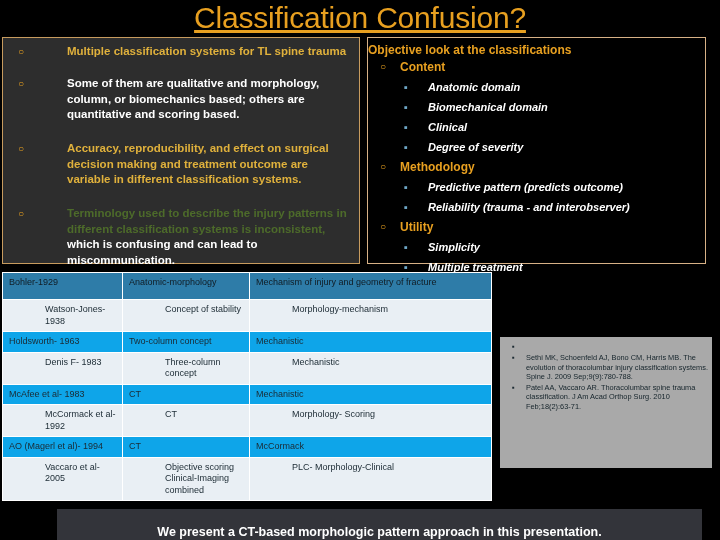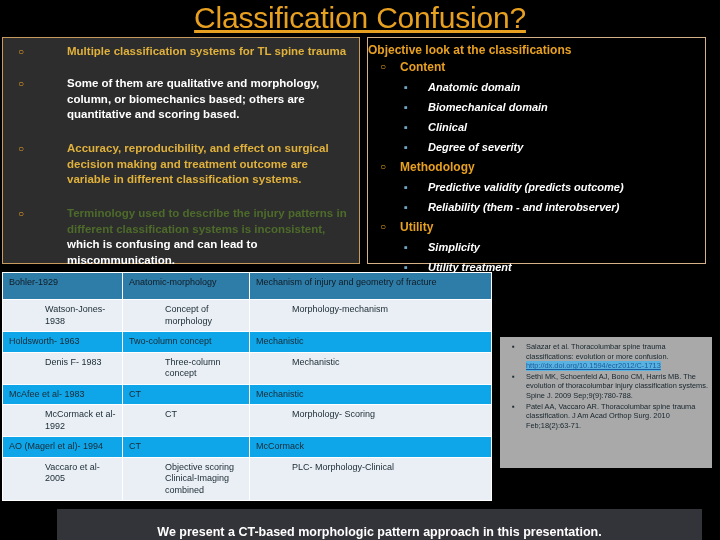--- a/index.html
+++ b/index.html
@@ -270,55 +270,55 @@
     <div class="rp-l2" style="top: 101px;">
       <span class="m">▪</span>
       <span class="t">Degree of severity</span>
     </div>
     <div class="rp-l1" style="top: 121px;">
       <span class="m">○</span>
       <span class="t">Methodology</span>
     </div>
     <div class="rp-l2" style="top: 141px;">
       <span class="m">▪</span>
-      <span class="t">Predictive validity (predicts outcome)</span>
+      <span class="t">Predictive pattern (predicts outcome)</span>
     </div>
     <div class="rp-l2" style="top: 161px;">
       <span class="m">▪</span>
-      <span class="t">Reliability (them - and interobserver)</span>
+      <span class="t">Reliability (trauma - and interobserver)</span>
     </div>
     <div class="rp-l1" style="top: 181px;">
       <span class="m">○</span>
       <span class="t">Utility</span>
     </div>
     <div class="rp-l2" style="top: 201px;">
       <span class="m">▪</span>
       <span class="t">Simplicity</span>
     </div>
     <div class="rp-l2" style="top: 221px;">
       <span class="m">▪</span>
-      <span class="t">Utility treatment</span>
+      <span class="t">Multiple treatment</span>
     </div>
   </div>
 
 <table id="class-table">
   <colgroup>
     <col class="col1">
       <col class="col2">
       <col class="col3">
   </colgroup>
   <tbody id="table-body">
       <tr class="hdr">
         <td>Bohler-1929</td>
         <td>Anatomic-morphology</td>
         <td>Mechanism of injury and geometry of fracture</td>
       </tr>
       <tr class="r-b">
         <td>Watson-Jones- 1938</td>
-        <td>Concept of morphology</td>
+        <td>Concept of stability</td>
         <td>Morphology-mechanism</td>
       </tr>
       <tr class="r-a">
         <td>Holdsworth- 1963</td>
         <td>Two-column concept</td>
         <td>Mechanistic</td>
       </tr>
       <tr class="r-b">
         <td>Denis F- 1983</td>
         <td>Three-column concept</td>
@@ -343,21 +343,20 @@
         <td>Vaccaro et al- 2005</td>
         <td>Objective scoring Clinical-Imaging combined</td>
         <td>PLC- Morphology-Clinical</td>
       </tr>
     </tbody>
 </table>
 
 <div id="ref-box">
     <div class="ref-item">
       <span class="ref-marker">▪</span>
-      <span class="ref-text">Salazar et al. Thoracolumbar spine trauma classifications: evolution or more confusion.<br><a class="ref-link" href="#">http://dx.doi.org/10.1594/ecr2012/C-1713</a></span>
     </div>
     <div class="ref-item">
       <span class="ref-marker">▪</span>
       <span class="ref-text">Sethi MK, Schoenfeld AJ, Bono CM, Harris MB. The evolution of thoracolumbar injury classification systems. Spine J. 2009 Sep;9(9):780-788.</span>
     </div>
     <div class="ref-item">
       <span class="ref-marker">▪</span>
       <span class="ref-text">Patel AA, Vaccaro AR. Thoracolumbar spine trauma classification. J Am Acad Orthop Surg. 2010 Feb;18(2):63-71.</span>
     </div>
   </div>

